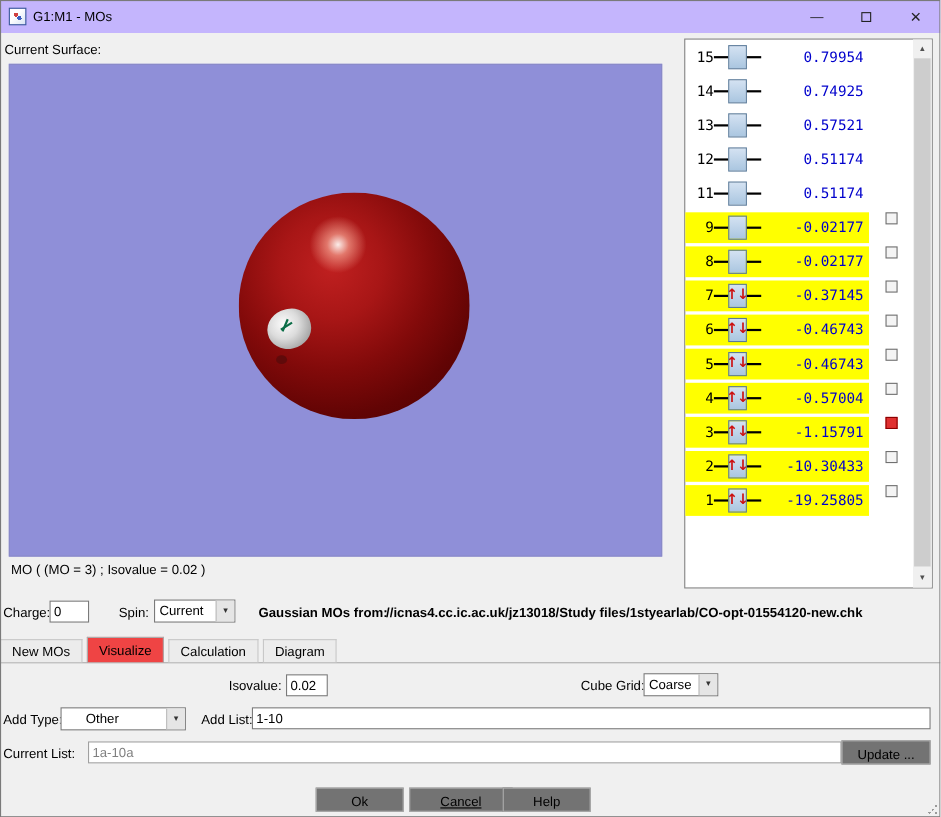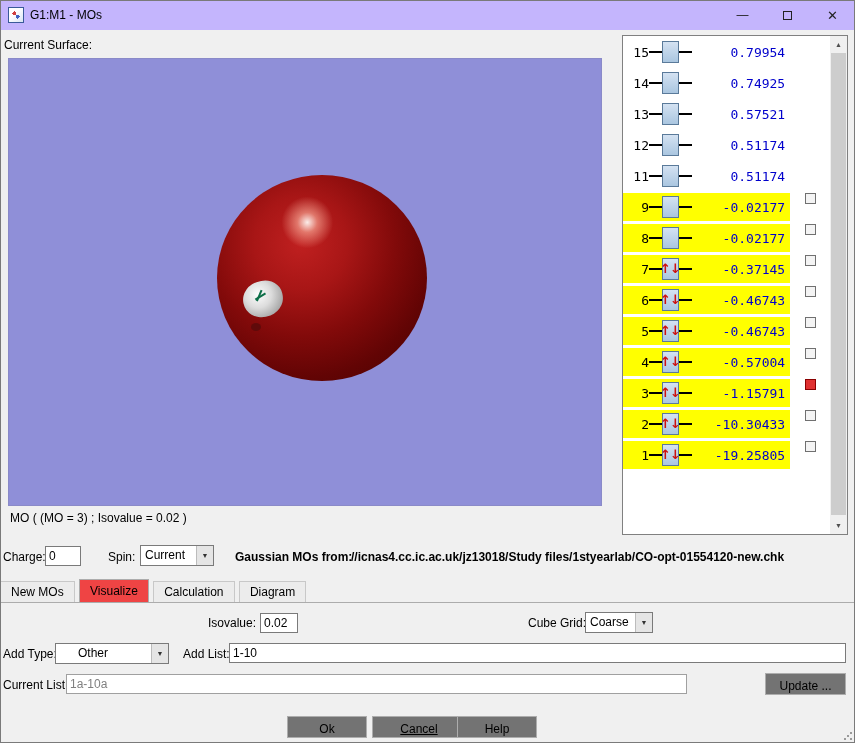--- a/index.html
+++ b/index.html
@@ -335,20 +335,20 @@
 
 <span class="lbl" style="left:3px; top:647px;">Add Type:</span>
 <div class="combo" style="left:55px; top:643px; width:114px;padding-left:18px;">
   <span class="txt">Other</span>
   <span class="cbtn">▼</span>
 </div>
 <span class="lbl" style="left:183px; top:647px;">Add List:</span>
 <input class="tbox" style="left: 229px; top: 643px; width: 617px;" value="1-10">
 
 <span class="lbl" style="left:3px; top:678px;">Current List:</span>
-<input class="tbox gray" style="left: 66px; top: 674px; width: 621px;" value="1a-10a">
+<input class="tbox gray" style="left: 80px; top: 674px; width: 685px;" value="1a-10a">
 <button class="pbtn" style="left:765px; top:673px; width:81px;">Update ...</button>
 
 <button class="pbtn" style="left:287px; top:716px; width:80px;">Ok</button>
 <button class="pbtn" style="left:372px; top:716px; width:94px;text-decoration:underline;">Cancel</button>
 <button class="pbtn" style="left:457px; top:716px; width:80px;">Help</button>
 
 <div class="grip"></div>
 
 </body></html>

